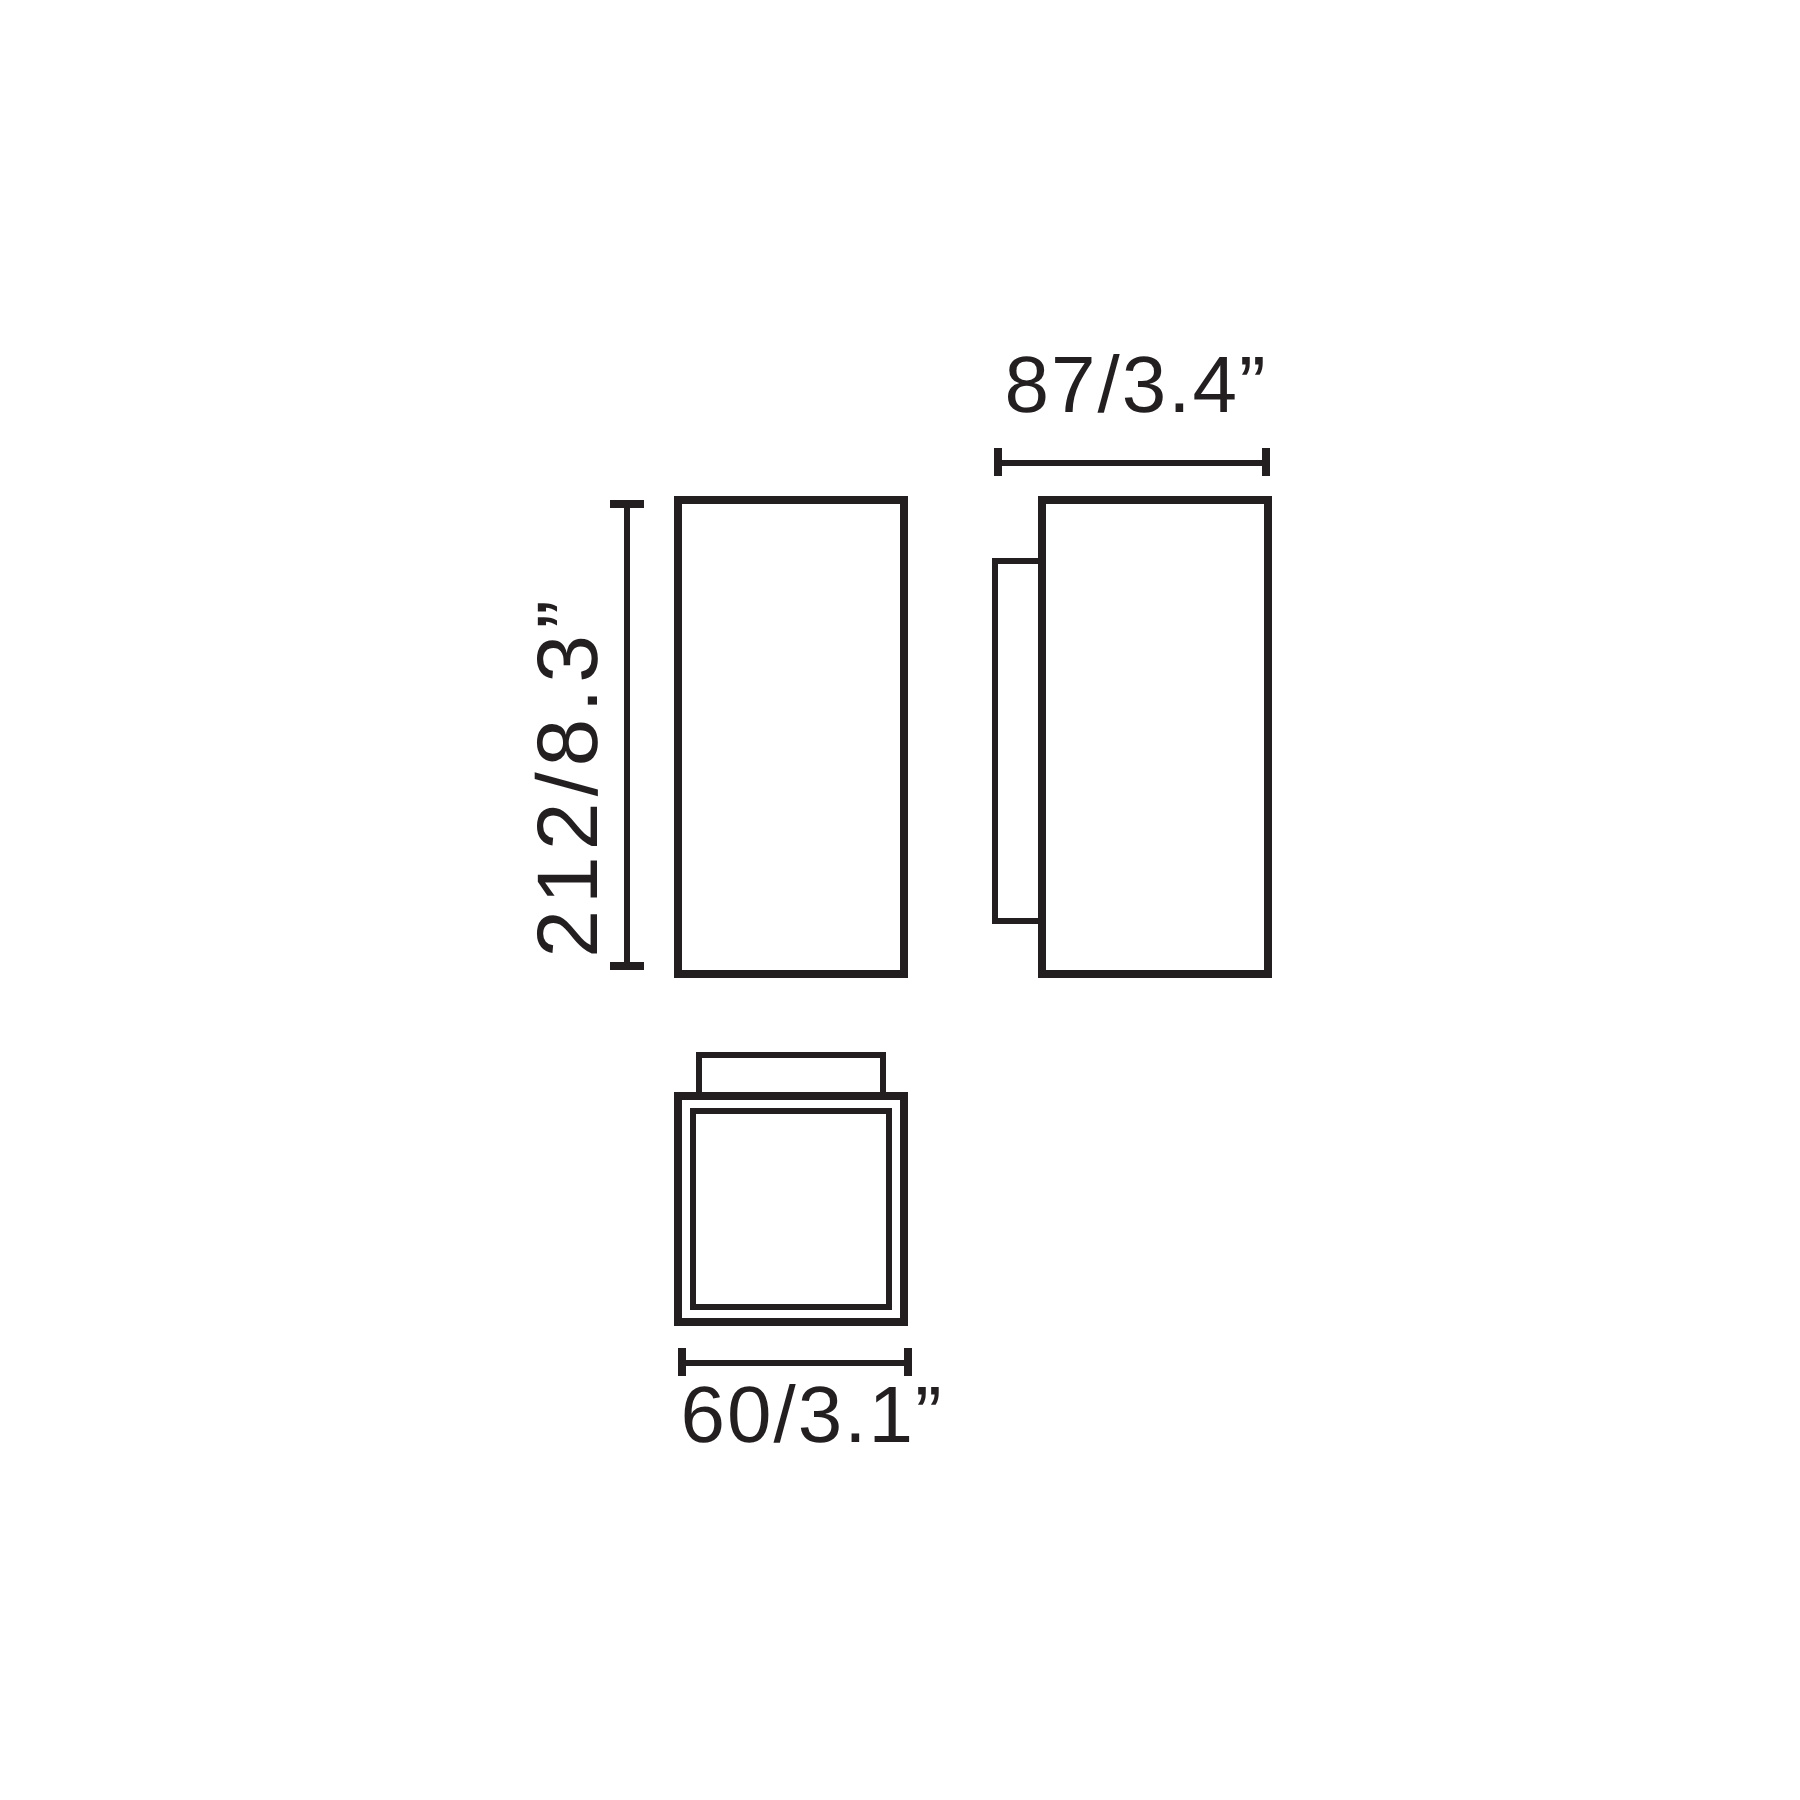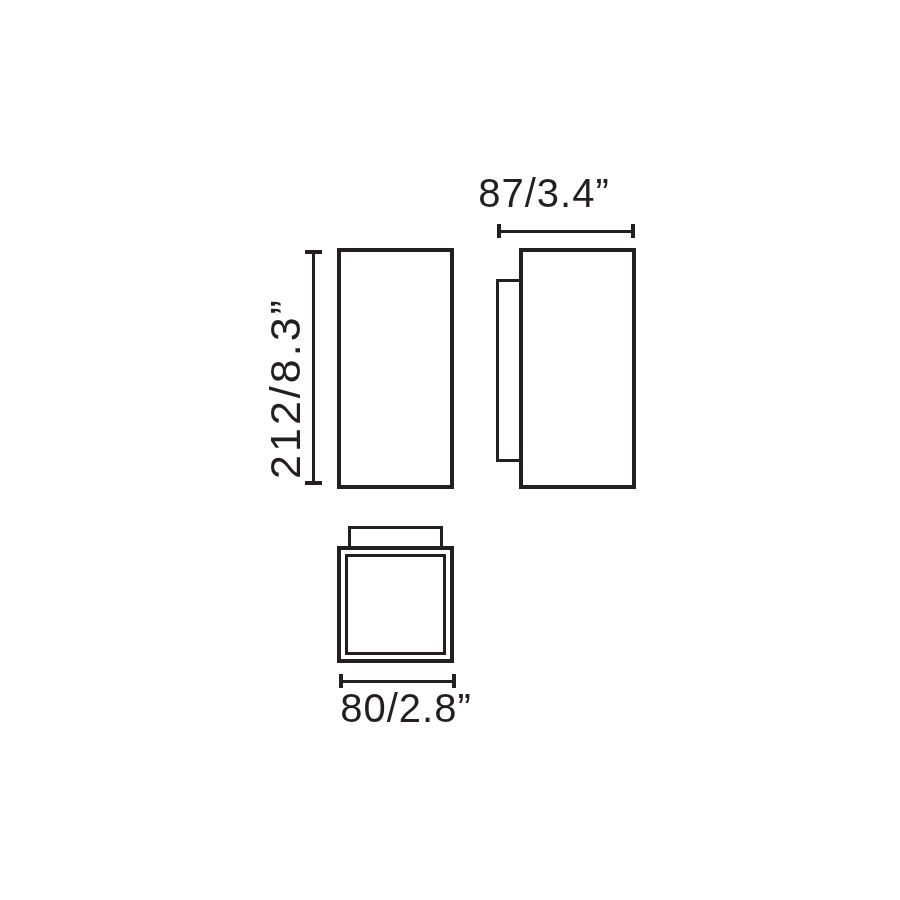--- a/index.html
+++ b/index.html
@@ -77,27 +77,27 @@
   <div class="dim-label vertical" style="left:285px; top:388px;">212/8.3”</div>
 
   <div class="outline thin" style="left:496px; top:279px; width:27px; height:183px;"></div>
 
   <div class="outline" style="left:519px; top:248px; width:117px; height:241px;"></div>
 
   <div class="hdim" style="left:497px; top:224px; width:138px;">
     <span class="line"></span>
   </div>
 
-  <div class="dim-label" style="left:544px; top:193px;text-align:center;">87/3.4”</div>
+  <div class="dim-label" style="left:568px; top:193px;text-align:center;">87/3.4”</div>
 
   <div class="outline thin" style="left:348px; top:526px; width:95px; height:26px;"></div>
 
   <div class="outline" style="left:337px; top:546px; width:117px; height:117px;"></div>
 
   <div class="outline thin" style="left:345px; top:554px; width:101px; height:101px;"></div>
 
   <div class="hdim" style="left:339px; top:674px; width:117px;">
     <span class="line"></span>
   </div>
 
-  <div class="dim-label" style="left:406px; top:708px;">80/2.8”</div>
+  <div class="dim-label" style="left:406px; top:708px;">60/3.1”</div>
 
 </div>
 
 </body></html>

